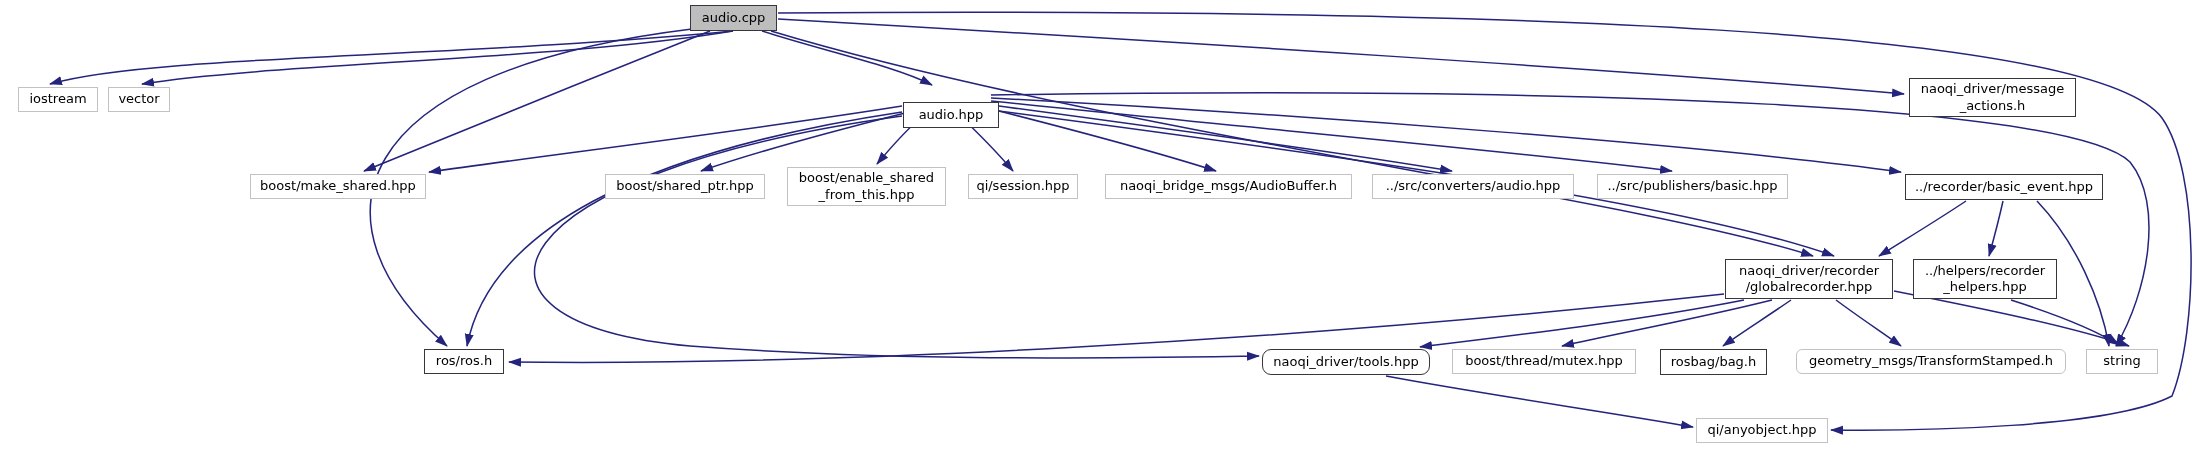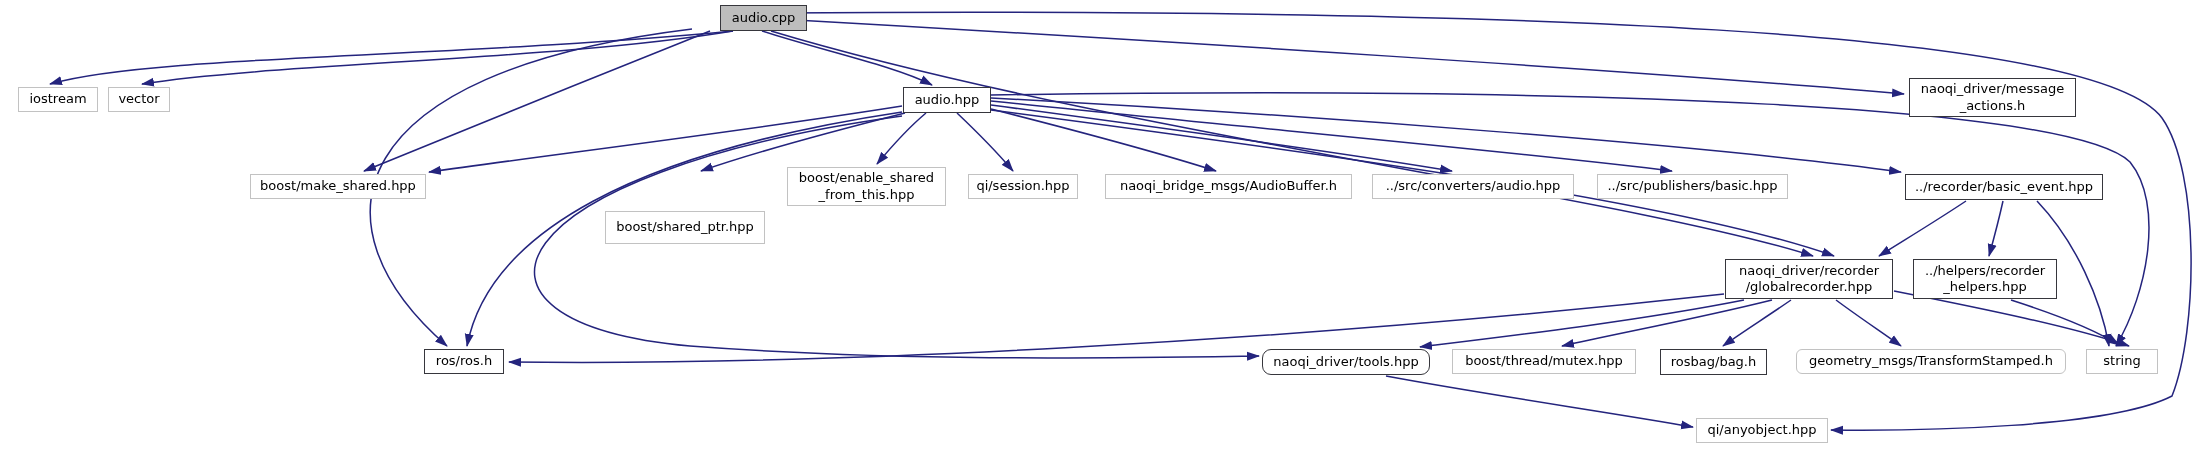--- a/index.html
+++ b/index.html
@@ -5,21 +5,21 @@
   html,body{margin:0;padding:0;background:#ffffff;}
   #graph-canvas{position:relative;width:2197px;height:455px;background:var(--bg,#fff);
     font-family:"DejaVu Sans","Liberation Sans",sans-serif;overflow:hidden;}
   #edge-layer{position:absolute;left:0;top:0;width:2197px;height:455px;}
   .edge{fill:none;stroke:var(--edge,#24247d);stroke-width:1.5;}
   .node{position:absolute;display:flex;align-items:center;justify-content:center;
     text-align:center;background:#ffffff;color:#000;font-size:13px;line-height:16.5px;
     white-space:pre-line;box-sizing:border-box;padding:0 3px;}
   .node.external{border:1px solid var(--border-ext,#c2c2c2);}
   .node.linked{border:1.3px solid var(--border-link,#36363c);cursor:pointer;}
-  .node.focus{background:var(--focus-fill,#bdbdbd);border:1.6px solid var(--border-link,#36363c);margin-left:30px;}
+  .node.focus{background:var(--focus-fill,#bdbdbd);border:1.6px solid var(--border-link,#36363c);}
 </style>
 </head>
 <body>
 
 <div id="graph-canvas">
   <svg id="edge-layer" width="2197" height="455" viewBox="0 0 2197 455" xmlns="http://www.w3.org/2000/svg">
     <defs>
       <marker id="arrow" markerUnits="userSpaceOnUse" markerWidth="14" markerHeight="10" refX="12" refY="5" orient="auto">
         <path d="M0,0.5 L13,5 L0,9.5 z" fill="#24247d"></path>
       </marker>
@@ -55,25 +55,25 @@
         <path d="M1836,300 C1856,315 1880,331 1901,346" class="edge" marker-end="url(#arrow)"></path>
         <path d="M1744,300 C1638,321 1502,337 1420,347" class="edge" marker-end="url(#arrow)"></path>
         <path d="M1724,294 C1290,342 818,366 509,362" class="edge" marker-end="url(#arrow)"></path>
         <path d="M1386,376 C1488,395 1608,412 1693,427" class="edge" marker-end="url(#arrow)"></path>
       </g>
   </svg>
   <div id="node-layer">
       <div class="node focus" style="left: 690px; top: 5px; width: 87px; height: 26px;">audio.cpp</div>
       <div class="node external" style="left: 18px; top: 87px; width: 80px; height: 25px;">iostream</div>
       <div class="node external" style="left: 108px; top: 87px; width: 62px; height: 25px;">vector</div>
-      <div class="node linked" style="left: 903px; top: 87px; width: 88px; height: 26px;">audio.hpp</div>
+      <div class="node linked" style="left: 903px; top: 102px; width: 96px; height: 26px;">audio.hpp</div>
       <div class="node linked" style="left: 1909px; top: 78px; width: 167px; height: 39px;">naoqi_driver/message
 _actions.h</div>
       <div class="node external" style="left: 250px; top: 174px; width: 176px; height: 25px;">boost/make_shared.hpp</div>
-      <div class="node external" style="left: 605px; top: 174px; width: 160px; height: 33px; margin-top: 37px;">boost/shared_ptr.hpp</div>
+      <div class="node external" style="left: 605px; top: 174px; width: 160px; height: 25px;">boost/shared_ptr.hpp</div>
       <div class="node external" style="left: 787px; top: 167px; width: 159px; height: 39px;">boost/enable_shared
 _from_this.hpp</div>
       <div class="node external" style="left: 968px; top: 174px; width: 110px; height: 25px;">qi/session.hpp</div>
       <div class="node external" style="left: 1105px; top: 174px; width: 247px; height: 25px;">naoqi_bridge_msgs/AudioBuffer.h</div>
       <div class="node external" style="left: 1372px; top: 174px; width: 202px; height: 25px;">../src/converters/audio.hpp</div>
       <div class="node external" style="left: 1597px; top: 174px; width: 191px; height: 25px;">../src/publishers/basic.hpp</div>
       <div class="node linked" style="left: 1905px; top: 174px; width: 198px; height: 26px;">../recorder/basic_event.hpp</div>
       <div class="node linked" style="left: 1725px; top: 259px; width: 168px; height: 40px;">naoqi_driver/recorder
 /globalrecorder.hpp</div>
       <div class="node linked" style="left: 1913px; top: 259px; width: 144px; height: 40px;">../helpers/recorder

